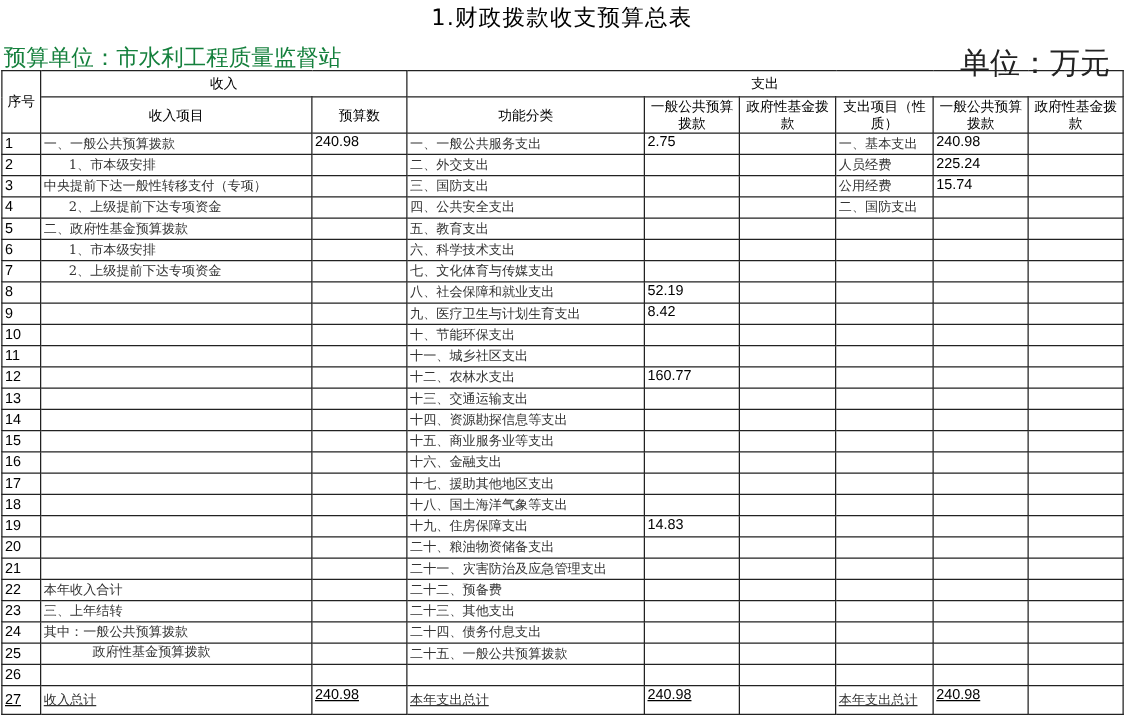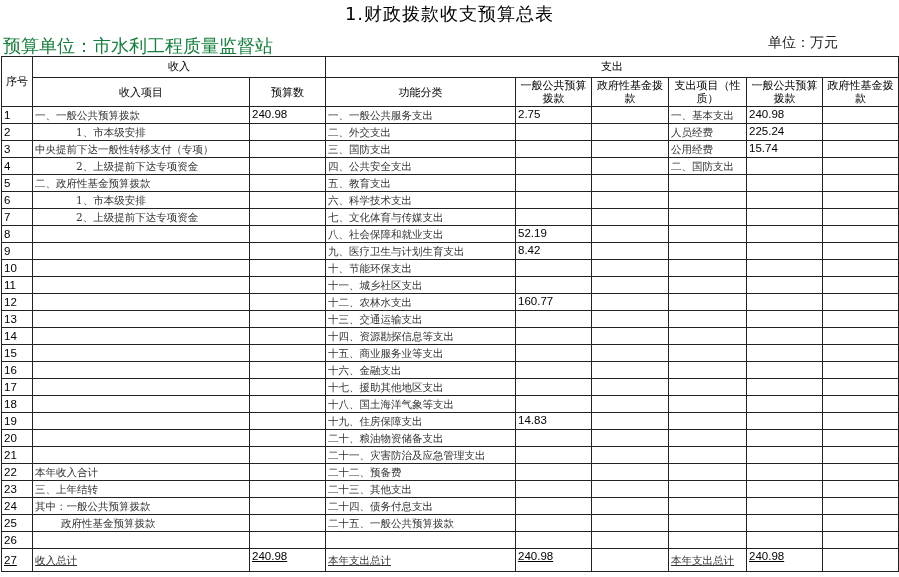--- a/index.html
+++ b/index.html
@@ -1,29 +1,29 @@
 <!DOCTYPE html>
 <html><head>
 <meta charset="utf-8">
 <style>
   html, body { margin: 0; padding: 0; background: #ffffff; }
   body { width: 899px; height: 577px; position: relative; overflow: hidden; font-family: "DejaVu Sans", sans-serif; color: #000; }
   .title { position: absolute; left: 0; top: 2px; width: 899px; text-align: center; font-size: 18px; letter-spacing: 1px; }
   .unit-name { position: absolute; left: 3px; top: 34px; font-family: "DejaVu Serif", serif; font-size: 18px; color: #15803d; }
-  .unit-label { position: absolute; left: 768px; top: 34px; font-family: "DejaVu Serif", serif; font-size: 14px; color: #222; text-align: right; }
+  .unit-label { position: absolute; left: 768px; top: 34px; font-family: "DejaVu Serif", serif; font-size: 24px; color: #222; text-align: right; }
   table { position: absolute; left: 1px; top: 56px; border-collapse: collapse; table-layout: fixed; width: 897px; }
   td { border: 1px solid #222; padding: 0 2px; font-size: 10.5px; height: 16px; line-height: 16px; white-space: nowrap; overflow: hidden; vertical-align: middle; }
   td.hdr { text-align: center; font-size: 11px; }
   tr.h1 td { height: 20px; }
   tr.h2 td { height: 28px; line-height: 13px; white-space: normal; }
   td.num { font-family: "Liberation Sans", sans-serif; font-size: 11.5px; vertical-align: top; line-height: 15px; }
   td.seq { font-family: "Liberation Sans", sans-serif; font-size: 11.5px; }
   td.txt { font-family: "DejaVu Serif", serif; font-size: 10.5px; color: #333; }
-  td.indent1 { padding-left: 43px; }
-  td.indent2 { padding-left: 28px; }
+  td.indent1 { padding-left: 22px; }
+  td.indent2 { padding-left: 41px; font-family: Liberation Serif, serif; }
   tr.last td { height: 22px; text-decoration: underline; }
 </style>
 </head>
 <body>
 
 <div class="title">1.财政拨款收支预算总表</div>
 <div class="unit-name">预算单位：市水利工程质量监督站</div>
 <div class="unit-label">单位：万元</div>
 
 <table>

